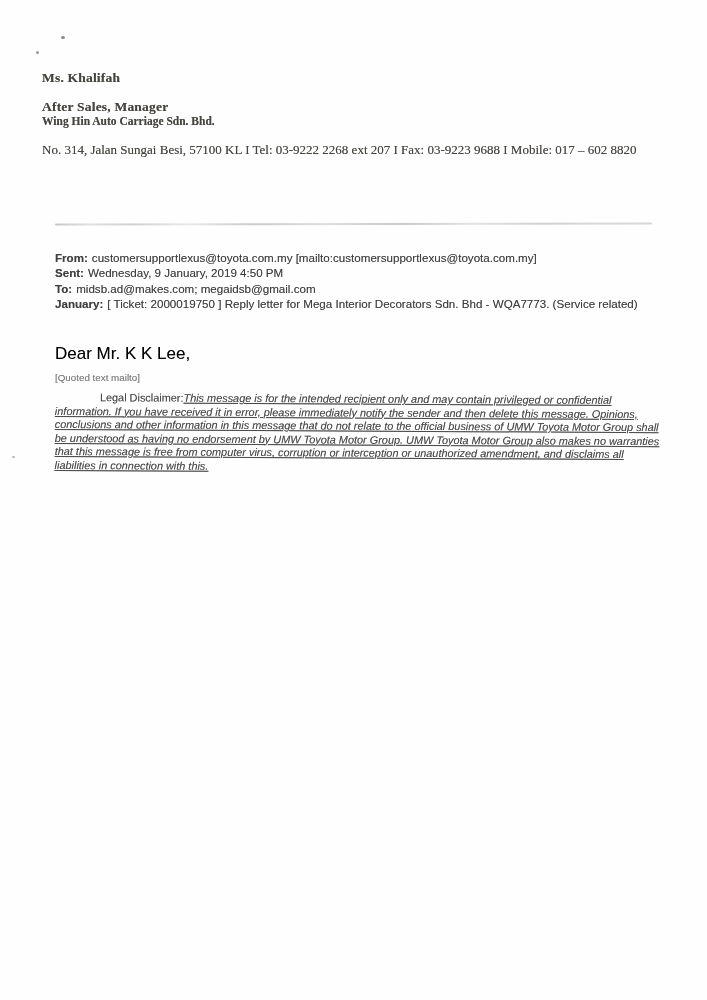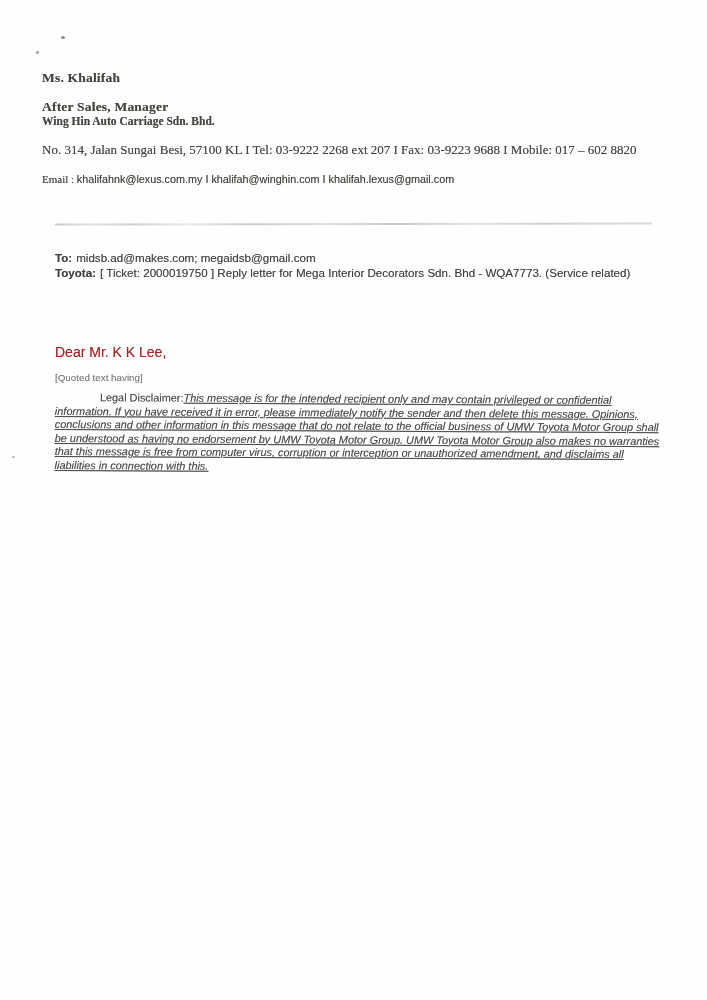--- a/index.html
+++ b/index.html
@@ -61,22 +61,22 @@
     line-height: 15.4px;
     color: var(--ink-dark);
     text-shadow: 0 0 0.6px rgba(63,63,63,0.5);
   }
   .hdr-row { white-space: nowrap; }
   .hdr-label { font-weight: 700; margin-right: 4px; }
 
   .salutation {
     position: absolute;
     left: 55px; top: 344px;
-    font-size: 14px;
-    color: #b91c1c;
+    font-size: 17px;
+    color: #000000;
     text-shadow: 0 0 0.6px rgba(72,72,72,0.5);
   }
   .quoted {
     position: absolute;
     left: 55px; top: 372px;
     font-size: 9.8px;
     color: var(--ink-gray);
     text-shadow: 0 0 0.5px rgba(124,124,124,0.5);
   }
   .disclaimer {
@@ -99,38 +99,40 @@
 
   <span class="speck s1"></span>
   <span class="speck s2"></span>
   <span class="speck s3"></span>
 
   <div class="signature">
     <p class="sig-name">Ms. Khalifah</p>
     <p class="sig-title">After Sales, Manager</p>
     <p class="sig-company">Wing Hin Auto Carriage Sdn. Bhd.</p>
     <p class="sig-address">No. 314, Jalan Sungai Besi, 57100 KL I Tel: 03-9222 2268 ext 207 I Fax: 03-9223 9688 I Mobile: 017 – 602 8820</p>
-    <p class="sig-email">
-      <span class="em-label">Email :</span>
-      <span class="em-val">khalifahnk@lexus.com.my I khalifah@winghin.com I khalifah.lexus@gmail.com</span>
-    </p>
   </div>
 
   <div class="divider"></div>
 
   <div class="headers">
     <div class="hdr-row">
+      <span class="hdr-label">From:</span><span>customersupportlexus@toyota.com.my [mailto:customersupportlexus@toyota.com.my]</span>
+    </div>
+    <div class="hdr-row">
+      <span class="hdr-label">Sent:</span><span>Wednesday, 9 January, 2019 4:50 PM</span>
+    </div>
+    <div class="hdr-row">
       <span class="hdr-label">To:</span><span>midsb.ad@makes.com; megaidsb@gmail.com</span>
     </div>
     <div class="hdr-row">
-      <span class="hdr-label">Toyota:</span><span>[ Ticket: 2000019750 ] Reply letter for Mega Interior Decorators Sdn. Bhd - WQA7773. (Service related)</span>
+      <span class="hdr-label">January:</span><span>[ Ticket: 2000019750 ] Reply letter for Mega Interior Decorators Sdn. Bhd - WQA7773. (Service related)</span>
     </div>
   </div>
 
   <p class="salutation">Dear Mr. K K Lee,</p>
 
-  <p class="quoted">[Quoted text having]</p>
+  <p class="quoted">[Quoted text mailto]</p>
 
   <p class="disclaimer">
     <span class="disc-label">Legal Disclaimer:</span><span class="disc-text">This message is for the intended recipient only and may contain privileged or confidential information. If you have received it in error, please immediately notify the sender and then delete this message. Opinions, conclusions and other information in this message that do not relate to the official business of UMW Toyota Motor Group shall be understood as having no endorsement by UMW Toyota Motor Group. UMW Toyota Motor Group also makes no warranties that this message is free from computer virus, corruption or interception or unauthorized amendment, and disclaims all liabilities in connection with this.</span>
   </p>
 
 </div>
 
 </body></html>

